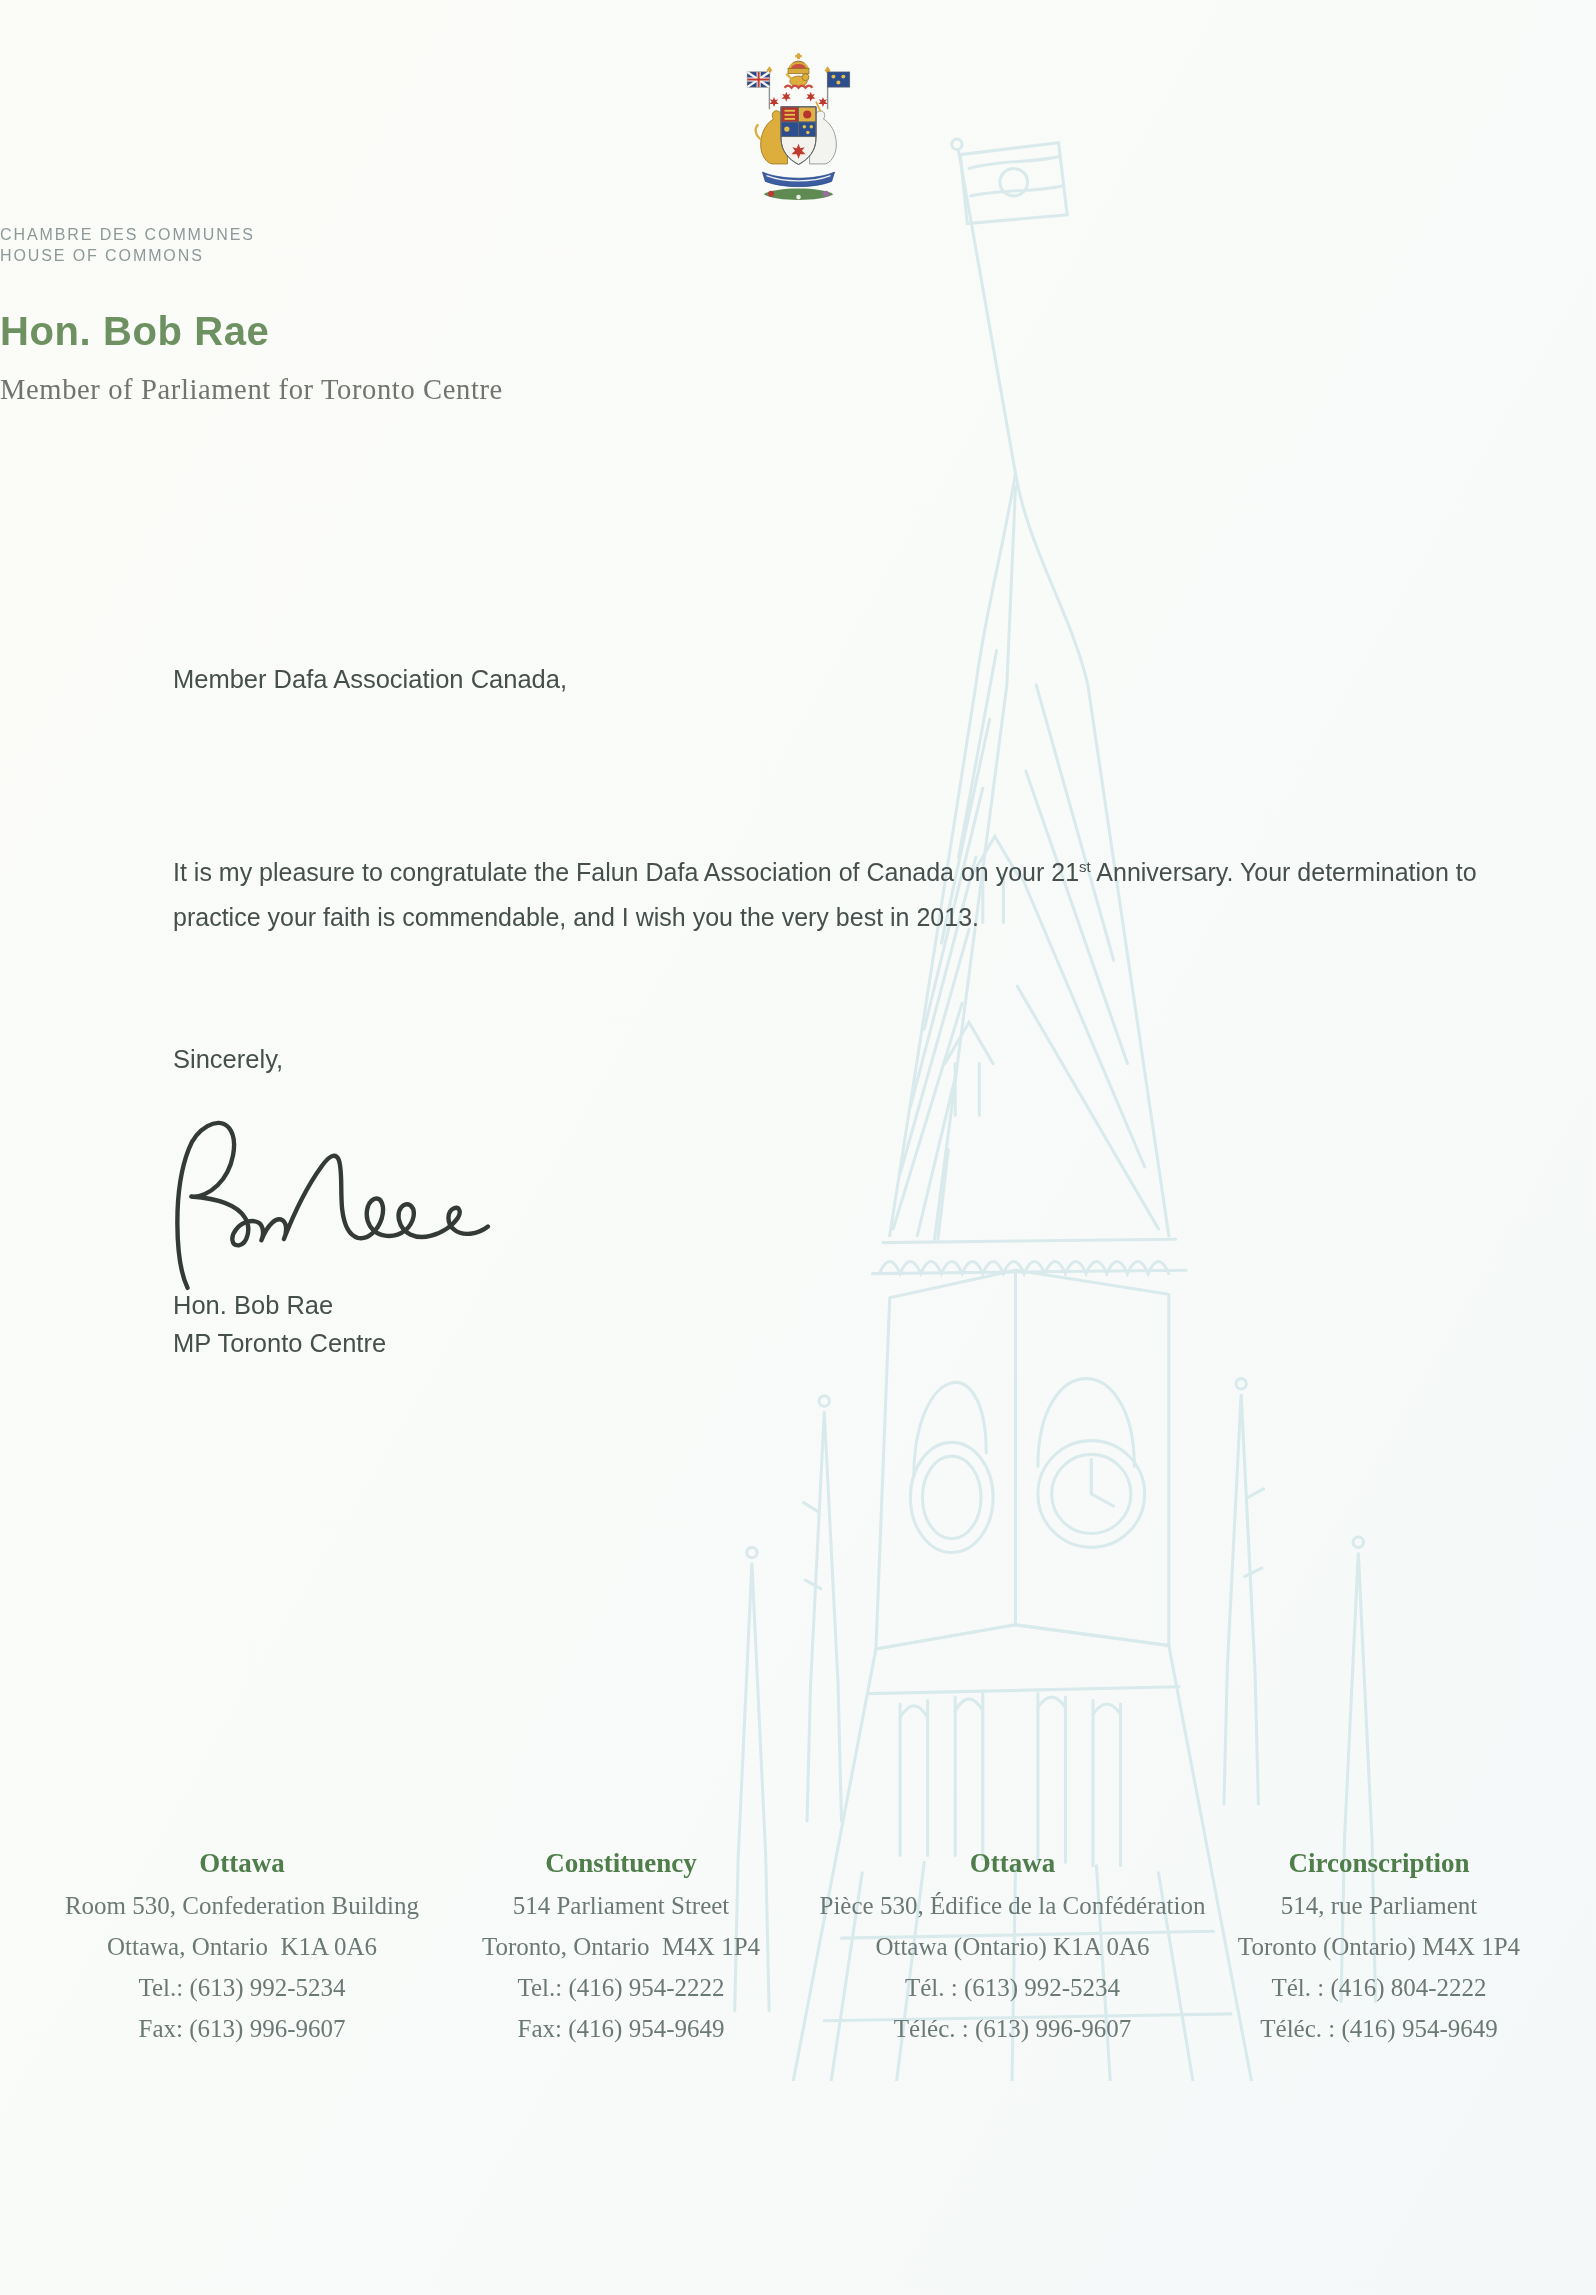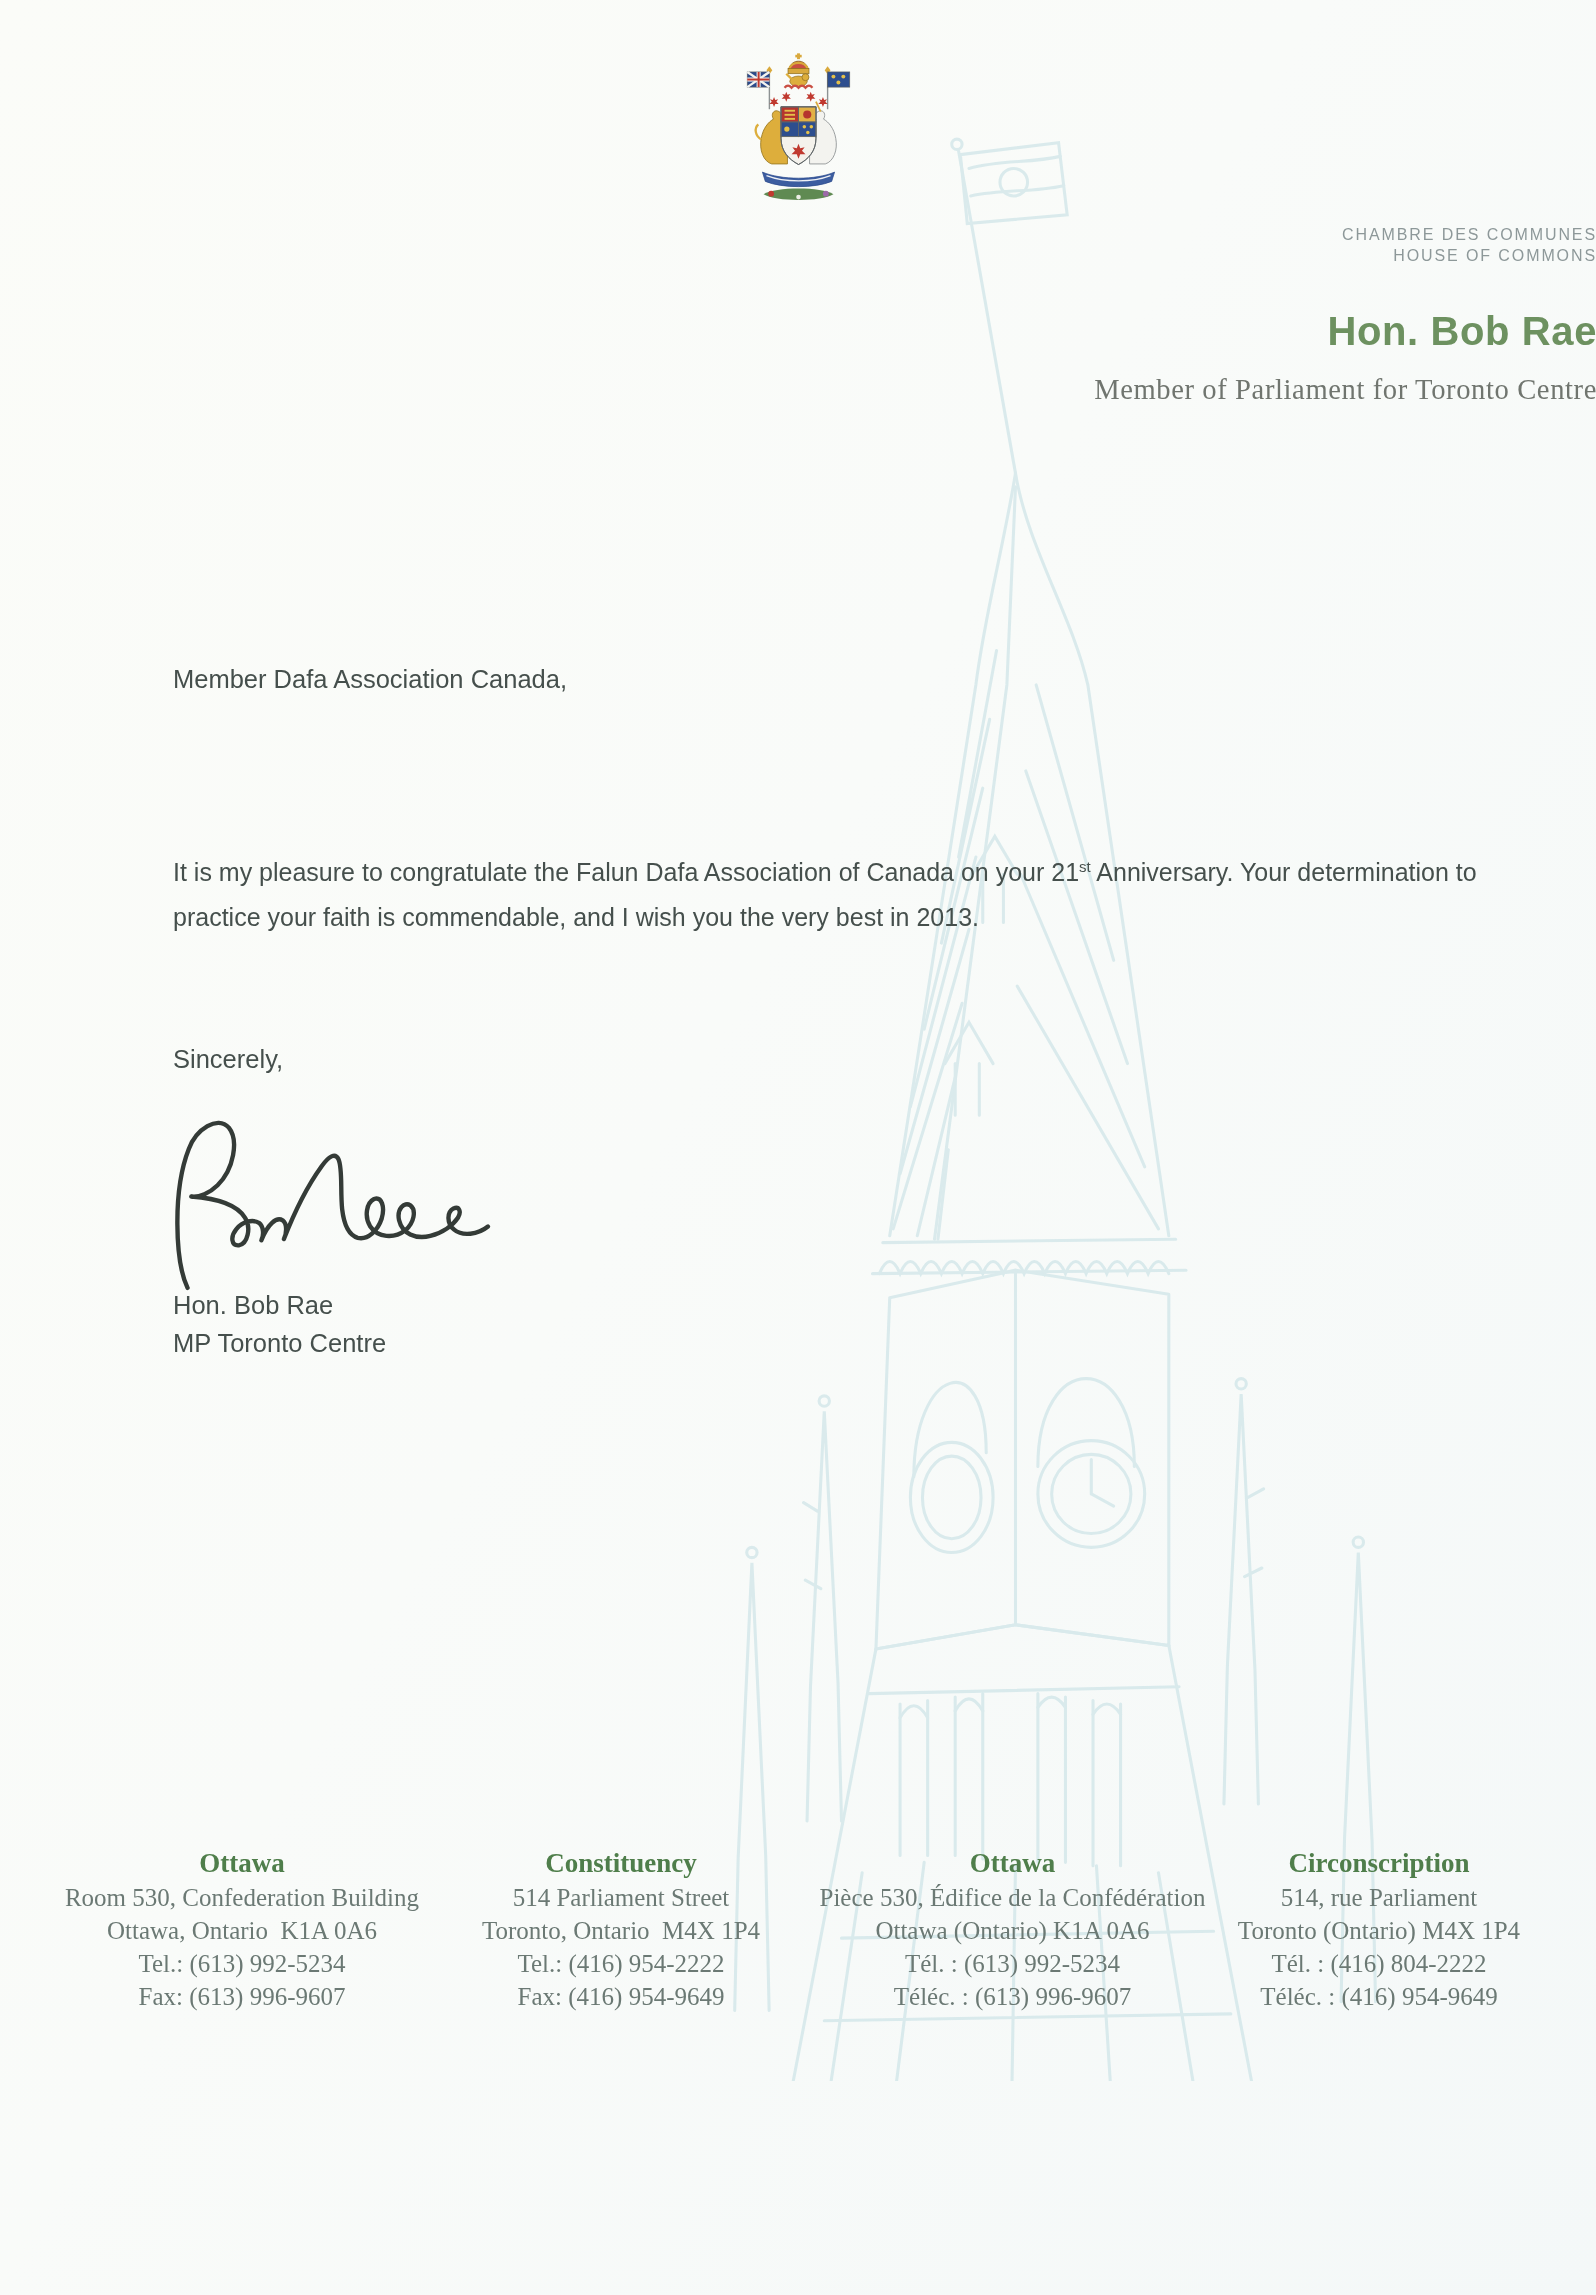--- a/index.html
+++ b/index.html
@@ -10,21 +10,21 @@
     background:linear-gradient(120deg,#fbfcf8 0%,#f9fbf9 45%,#f4f8f8 100%);
     overflow:hidden;
     font-family:"Liberation Sans", sans-serif;
   }
   
   .watermark{
     position:absolute;left:683px;top:134px;width:758px;height:1947px;
     opacity:.62;z-index:0;pointer-events:none;
   }
   
-  .hdr{position:absolute;left:0;right:0;text-align:right;z-index:2;}
+  .hdr{position:absolute;left:0;right:0;text-align:left;z-index:2;}
   .coat{position:absolute;left:0;right:0;top:51px;text-align:center;z-index:2;}
   .dept{top:225px;font-size:16px;letter-spacing:1.9px;line-height:20.5px;color:#8d9899;font-weight:400;}
   .name{top:309px;font-size:40px;font-weight:bold;letter-spacing:0.6px;color:#6d9160;}
   .sub-en{top:374px;font-family:"Liberation Serif",serif;font-size:28.6px;color:#70756f;letter-spacing:0.6px;}
   .sub-fr{top:408px;font-family:"Liberation Serif",serif;font-size:28.6px;color:#70756f;letter-spacing:0.6px;}
   
   .bodytxt{position:absolute;left:173px;color:#454f4c;font-size:25.5px;z-index:2;}
   .salutation{top:665px;}
   .paragraph{top:850px;width:1310px;line-height:45px;font-size:25px;}
   .paragraph sup{font-size:.6em;vertical-align:super;line-height:0;}
@@ -34,21 +34,21 @@
   .signer-title{top:1329px;}
   
   .footer{
     position:absolute;left:37px;top:1846px;width:1491px;
     display:flex;z-index:2;
     font-family:"Liberation Serif",serif;color:#6b7974;
   }
   .fcol{text-align:center;}
   .fcol-1{flex:0 0 410px;} .fcol-2{flex:0 0 348px;} .fcol-3{flex:0 0 435px;} .fcol-4{flex:0 0 298px;}
   .fhead{font-size:27px;font-weight:bold;color:#4f7e4b;line-height:35px;}
-  .fline{font-size:25px;line-height:33px;white-space:pre-wrap;}
+  .fline{font-size:25px;line-height:33px;white-space:pre-wrap;margin-top:8px;}
 </style>
 </head>
 <body>
 
 <div class="page">
 
   <svg class="watermark" viewBox="0 0 440 1131" preserveAspectRatio="none" aria-hidden="true">
     <g stroke="#c8e1e5" fill="none" stroke-width="1.8" stroke-linecap="round">
 
       <circle cx="159" cy="6" r="3"></circle>

